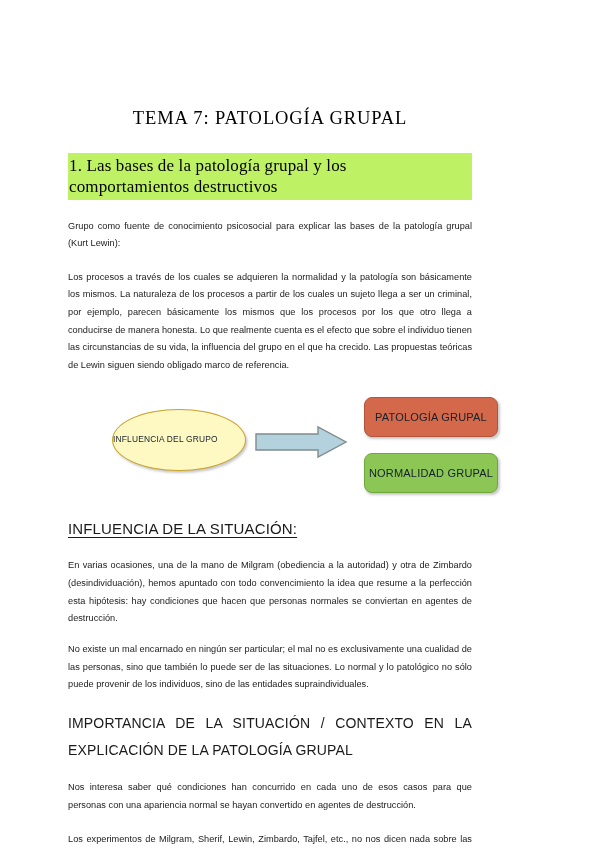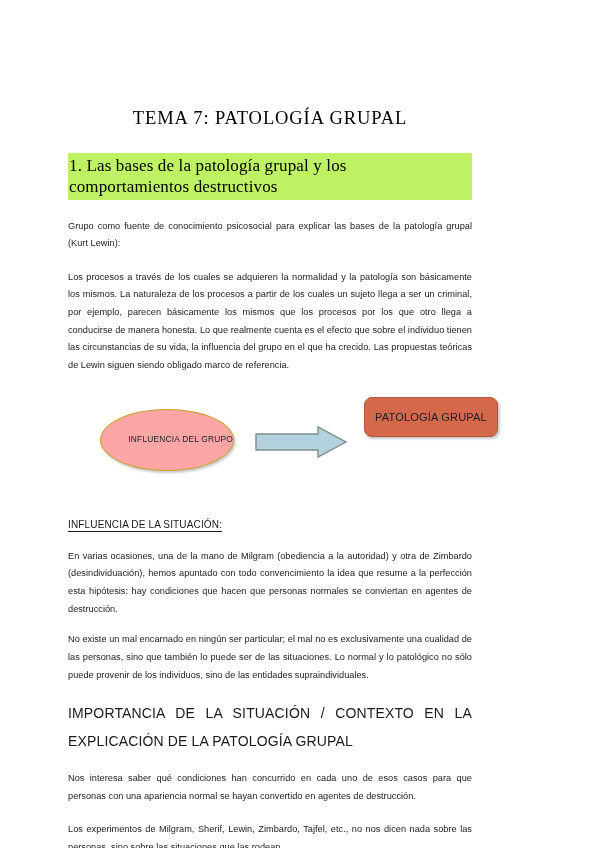--- a/index.html
+++ b/index.html
@@ -57,21 +57,21 @@
     font-size: 9.2px;
     line-height: 1.92;
     text-align: justify;
     margin: 0 0 16px 0;
     color: #1a1a1a;
     letter-spacing: 0.02px;
   }
   p.body.tight { margin-bottom: 13px; }
 
   .heading-ul {
-    font-size: 10px;
+    font-size: 15px;
     line-height: 1.9;
     margin: 0 0 14px 0;
     text-decoration: underline;
     text-underline-offset: 2.5px;
     color: #1a1a1a;
     letter-spacing: 0.15px;
   }
   .heading-plain {
     font-size: 14px;
     line-height: 1.95;
@@ -82,30 +82,30 @@
   }
 
   
   .diagram {
     position: relative;
     height: 112px;
     margin: 10px 0 12px 0;
   }
   .ellipse {
     position: absolute;
-    left: 32px;
+    left: 44px;
     top: 18px;
     width: 132px;
     height: 60px;
     border-radius: 50%;
-    background: #fca5a5;
+    background: #fef9c3;
     border: 1px solid #c9a227;
     display: flex;
     align-items: center;
-    justify-content: flex-end;
+    justify-content: flex-start;
     text-align: center;
     font-size: 8.4px;
     line-height: 1.55;
     color: #15202b;
     letter-spacing: 0.2px;
     box-shadow: 1.5px 2px 2.5px rgba(0,0,0,0.22);
   }
   .arrow-wrap {
     position: absolute;
     left: 186px;
@@ -173,20 +173,23 @@
     <div class="arrow-wrap">
       <svg width="94" height="34" viewBox="0 0 94 34" xmlns="http://www.w3.org/2000/svg">
         <polygon points="2,9 64,9 64,2 92,17 64,32 64,25 2,25" fill="#b4d2dd" stroke="#7f8c8d" stroke-width="1.4"></polygon>
       </svg>
     </div>
 
     <div class="box box-pathology">
       <span>PATOLOGÍA GRUPAL</span>
     </div>
 
+    <div class="box box-normality">
+      <span>NORMALIDAD GRUPAL</span>
+    </div>
 
   </div>
 
   <div class="heading-ul">INFLUENCIA DE LA SITUACIÓN:</div>
 
   <p class="body tight">En varias ocasiones, una de la mano de Milgram (obediencia a la autoridad) y otra de Zimbardo (desindividuación), hemos apuntado con todo convencimiento la idea que resume a la perfección esta hipótesis: hay condiciones que hacen que personas normales se conviertan en agentes de destrucción.</p>
 
   <p class="body">No existe un mal encarnado en ningún ser particular; el mal no es exclusivamente una cualidad de las personas, sino que también lo puede ser de las situaciones. Lo normal y lo patológico no sólo puede provenir de los individuos, sino de las entidades supraindividuales.</p>
 
   <div class="heading-plain">IMPORTANCIA DE LA SITUACIÓN / CONTEXTO EN LA EXPLICACIÓN DE LA PATOLOGÍA GRUPAL</div>

